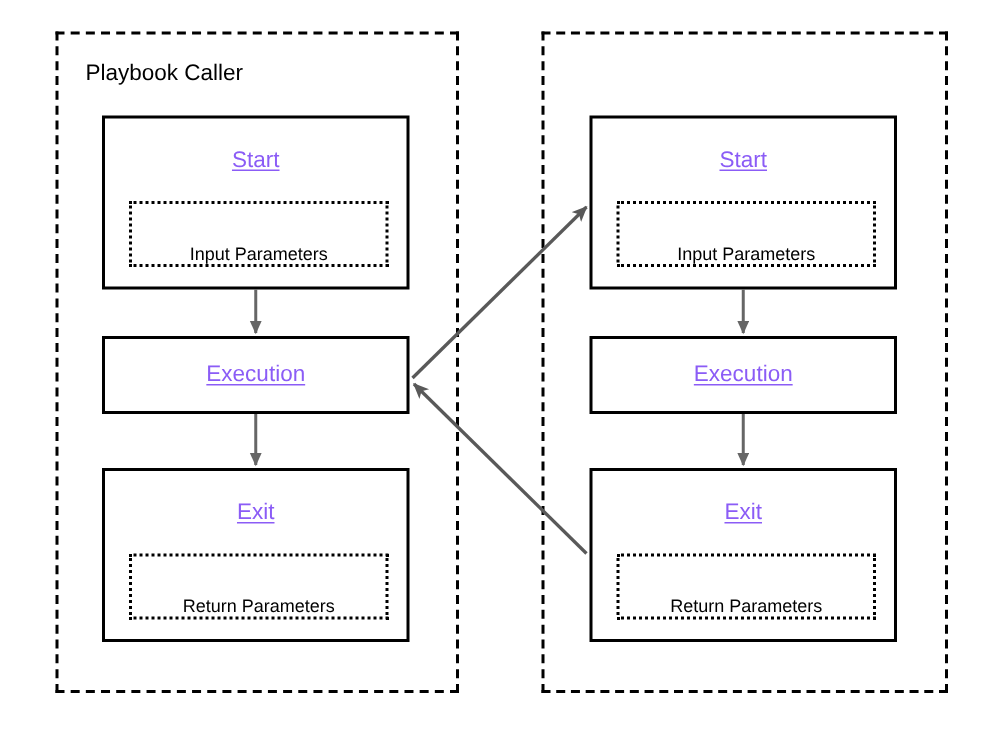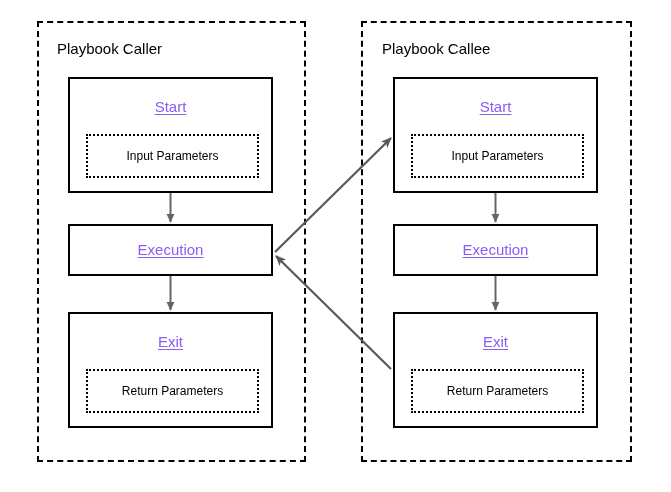--- a/index.html
+++ b/index.html
@@ -60,21 +60,21 @@
     color: #8b5cf6;
     text-decoration: underline;
     text-underline-offset: 2px;
   }
   .param-box {
     position: absolute;
     box-sizing: border-box;
     border: 2px dotted #000000;
     background: #ffffff;
     display: flex;
-    align-items: center;
+    align-items: flex-end;
     justify-content: center;
   }
   .param-label {
     font-size: 12px;
     line-height: 14px;
     color: #000000;
     white-space: nowrap;
   }
 </style>
 </head>
@@ -97,21 +97,20 @@
   </div>
 
   <div class="node" style="left:68px; top:312px; width:205px; height:116px;">
     <div class="node-title" style="top:19px;">Exit</div>
     <div class="param-box" style="left:16px; top:55px; width:173px; height:44px;">
       <span class="param-label">Return Parameters</span>
     </div>
   </div>
 
   <div class="lane" style="left:361px; top:21px; width:271px; height:441px;"></div>
-  <div class="lane-title" style="left:382px; top:40px;">Playbook Callee</div>
 
   <div class="node" style="left:393px; top:77px; width:205px; height:116px;">
     <div class="node-title" style="top:19px;">Start</div>
     <div class="param-box" style="left:16px; top:55px; width:173px; height:44px;">
       <span class="param-label">Input Parameters</span>
     </div>
   </div>
 
   <div class="node" style="left:393px; top:224px; width:205px; height:52px;">
     <div class="node-title" style="top:15px;">Execution</div>

